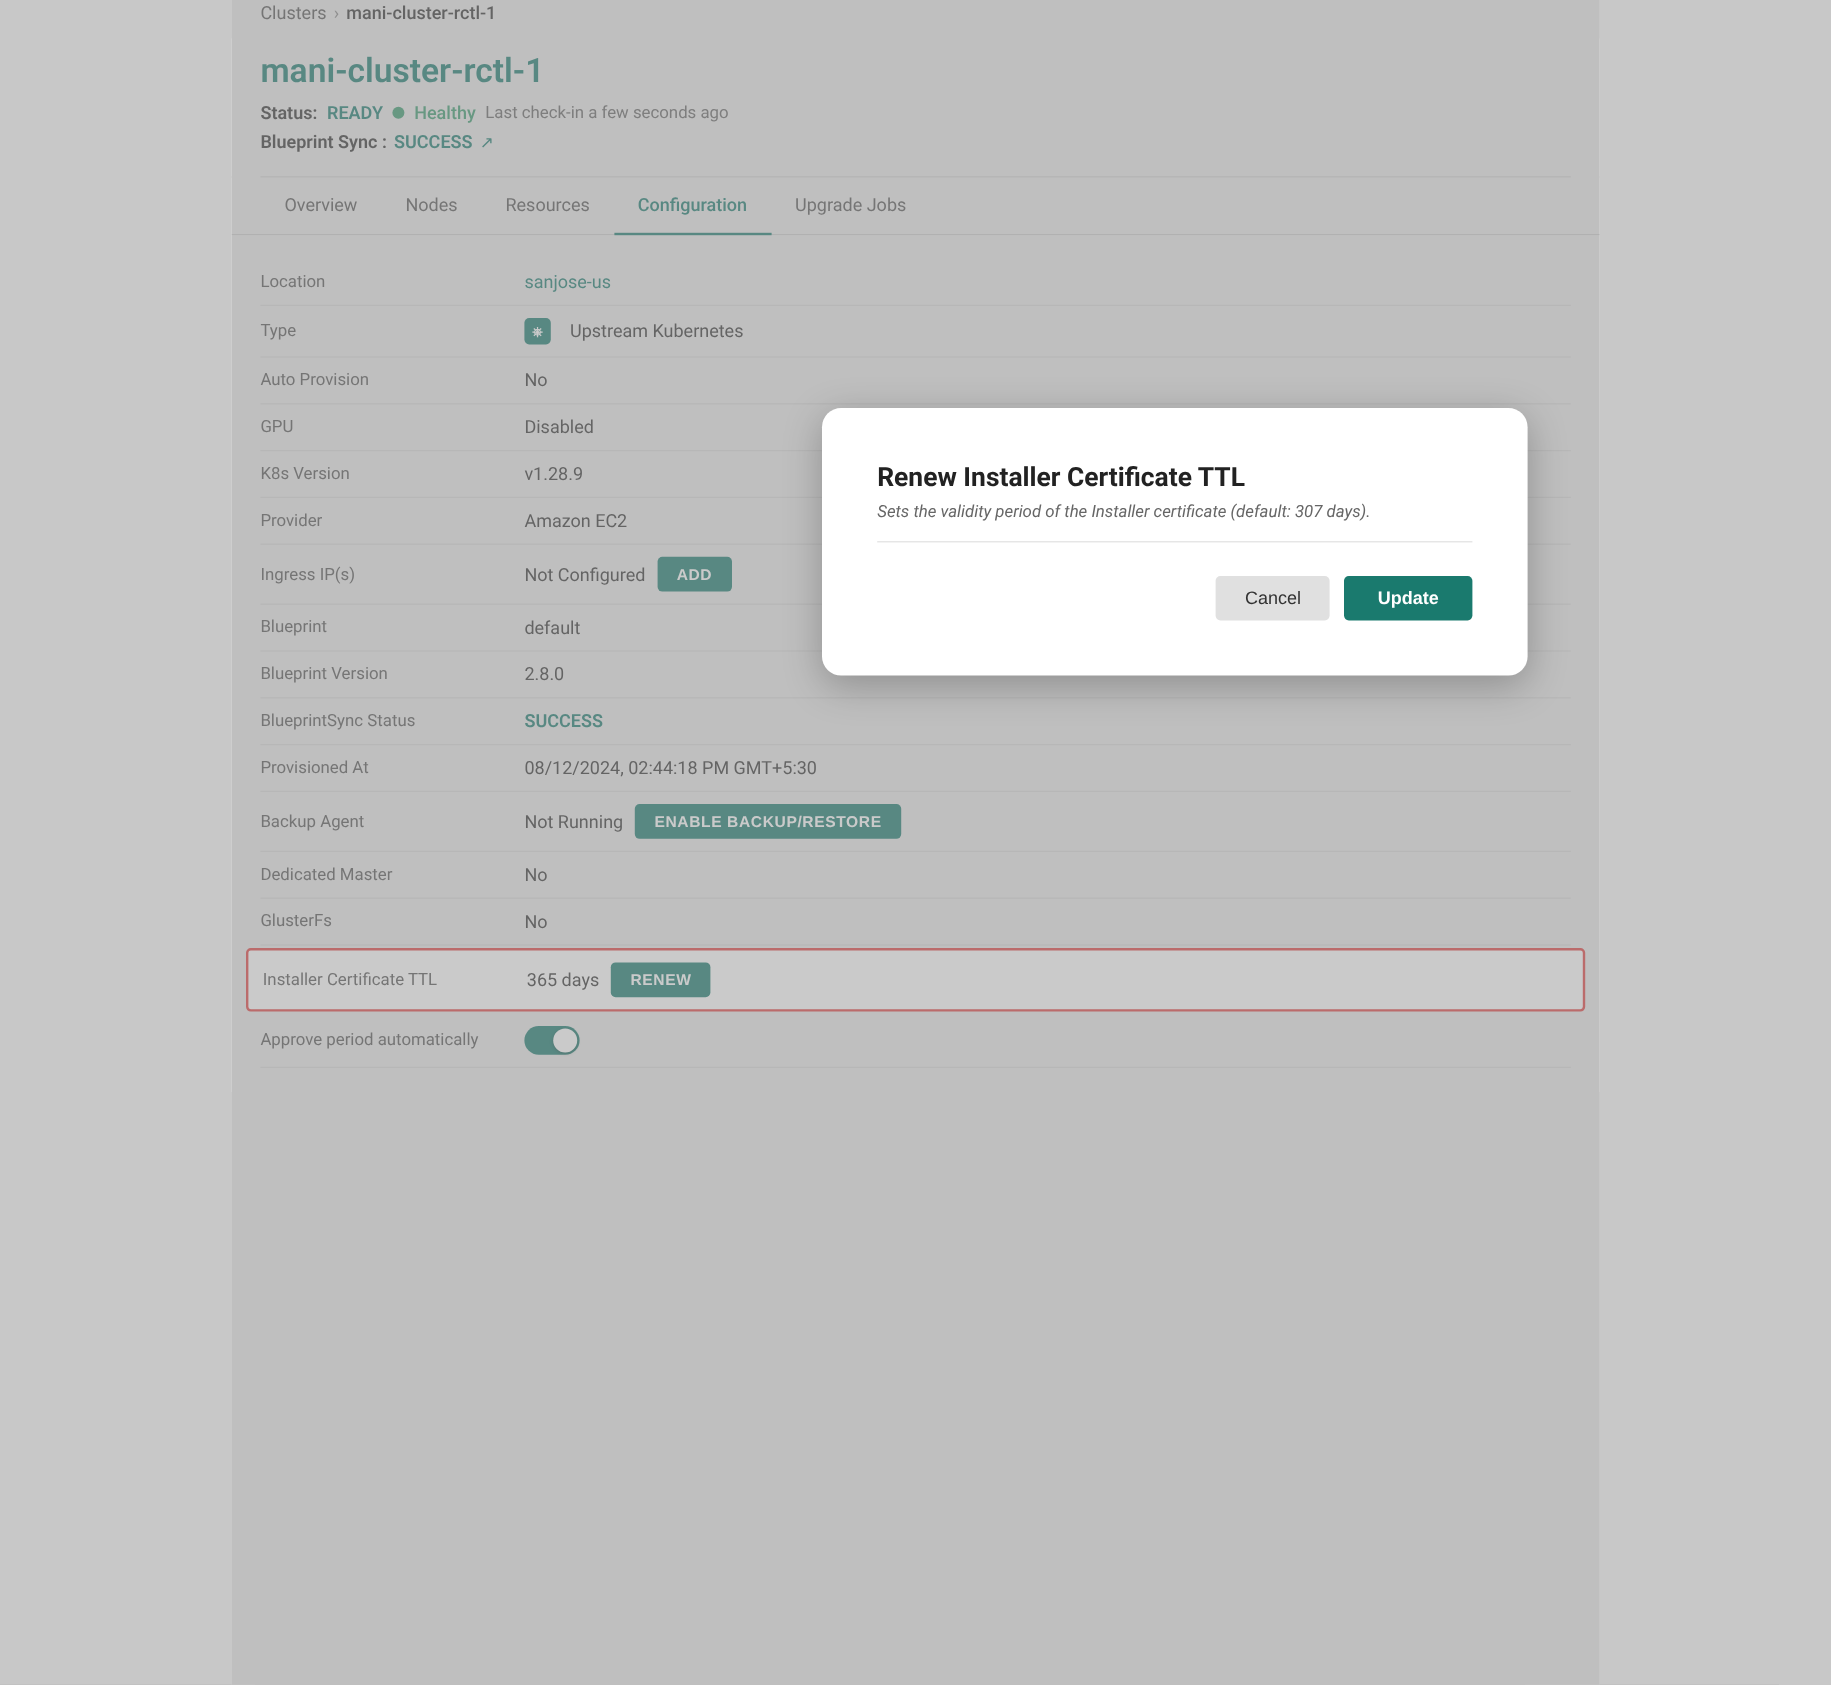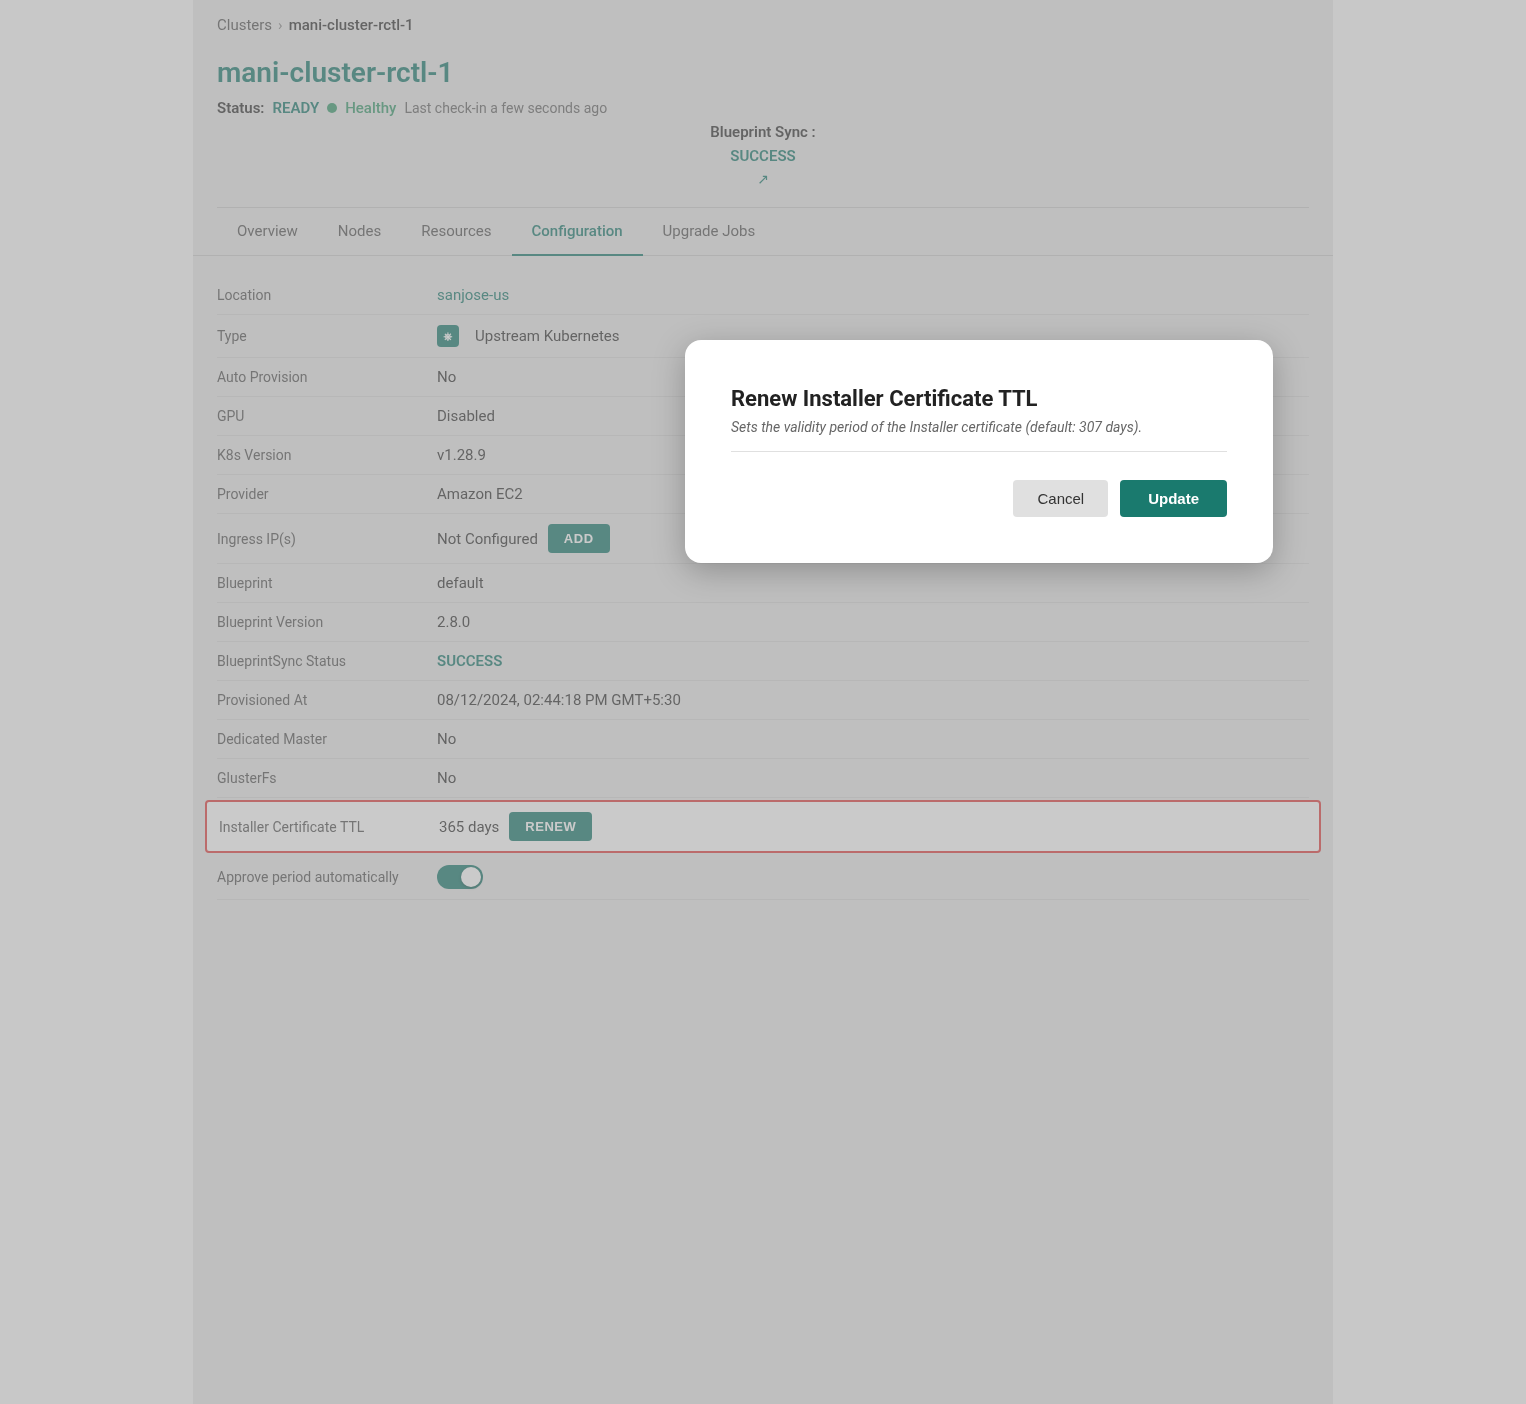--- a/index.html
+++ b/index.html
@@ -11,21 +11,21 @@
       position: relative;
     }
     .page-wrapper {
       background: #e8e8e8;
       width: 1140px;
       margin: 0 auto;
       min-height: 1404px;
       position: relative;
     }
     .breadcrumb {
-      padding: 16px 24px 12px;
+      padding: 2px 24px 12px;
       font-size: 15px;
       color: #555;
       display: flex;
       align-items: flex-start;
       gap: 6px;
     }
     .breadcrumb-link {
       color: #555;
     }
     .breadcrumb-sep { color: #888; }
@@ -55,21 +55,20 @@
       background: #3a9a6e;
       display: inline-block;
     }
     .health-text { color: #3a9a6e; font-weight: 500; }
     .last-checkin { color: #666; font-size: 14px; }
     .blueprint-row {
       display: flex;
       align-items: center;
       gap: 6px;
       font-size: 15px;
-      flex-direction: column;
     }
     .blueprint-label { font-weight: 600; color: #333; }
     .blueprint-value { color: #1a7a6e; font-weight: 600; }
     .external-icon {
       color: #1a7a6e;
       font-size: 14px;
       cursor: pointer;
     }
     .divider {
       height: 1px;
@@ -358,20 +357,27 @@
       <div class="config-row">
         <div class="config-key">BlueprintSync Status</div>
         <div class="config-value success">SUCCESS</div>
       </div>
 
       <div class="config-row">
         <div class="config-key">Provisioned At</div>
         <div class="config-value">08/12/2024, 02:44:18 PM GMT+5:30</div>
       </div>
 
+      <div class="config-row">
+        <div class="config-key">Backup Agent</div>
+        <div class="config-value">
+          Not Running
+          <button class="btn-teal">ENABLE BACKUP/RESTORE</button>
+        </div>
+      </div>
 
       <div class="config-row">
         <div class="config-key">Dedicated Master</div>
         <div class="config-value">No</div>
       </div>
 
       <div class="config-row">
         <div class="config-key">GlusterFs</div>
         <div class="config-value">No</div>
       </div>

